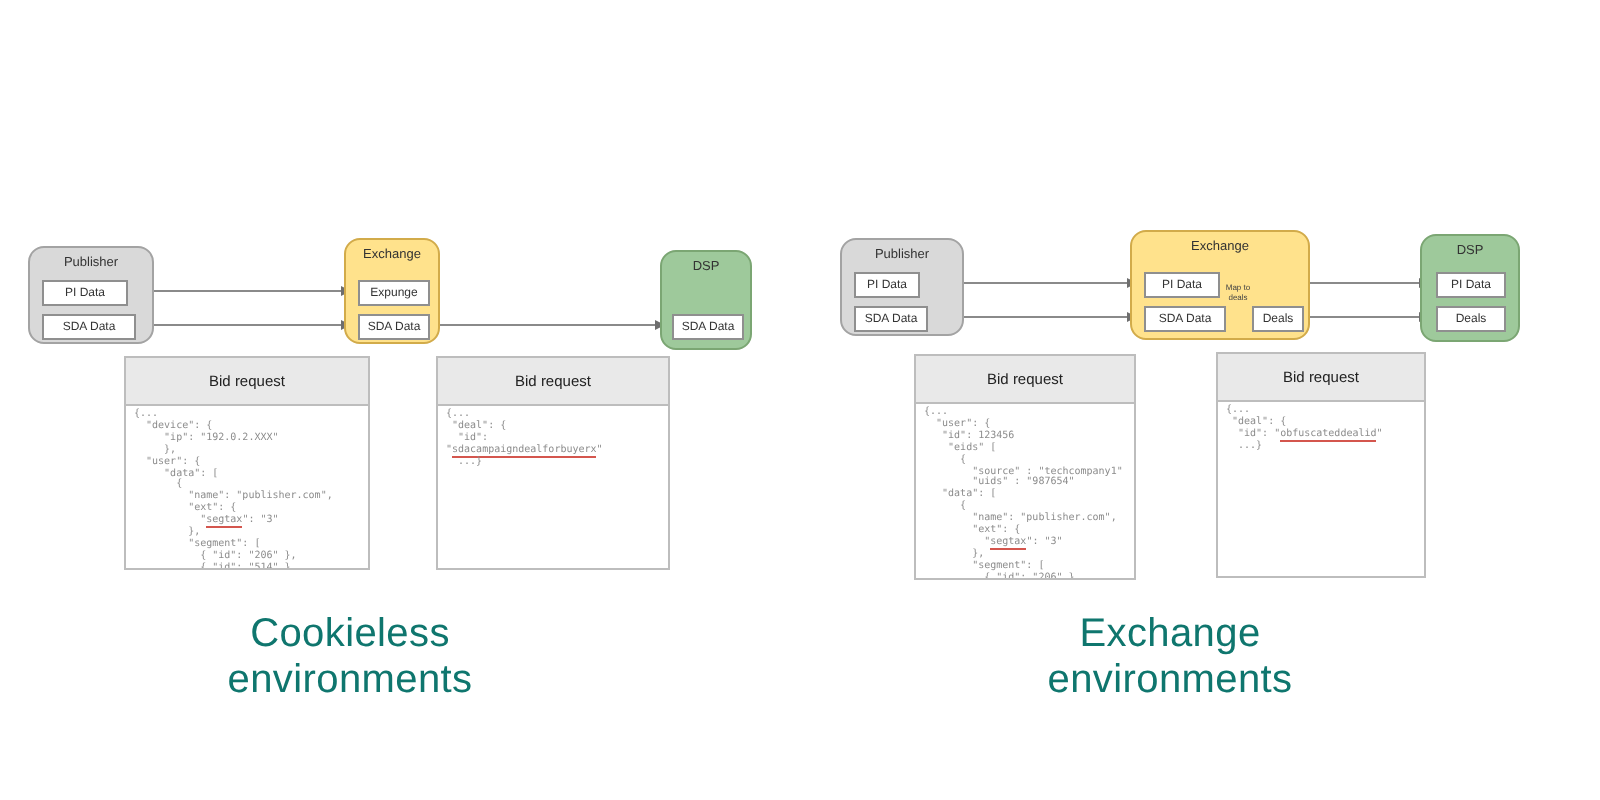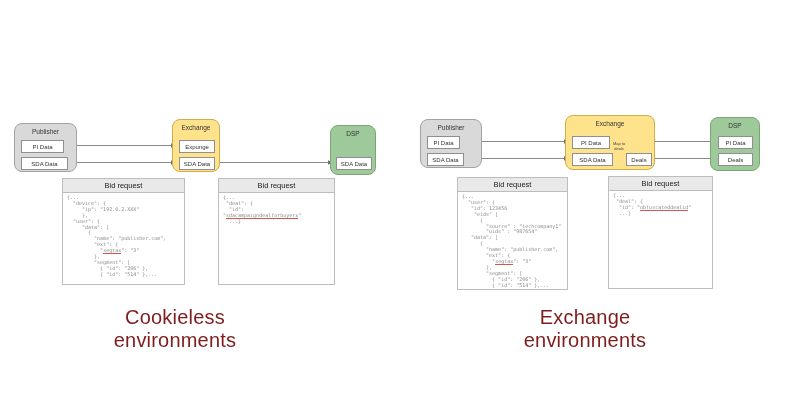--- a/index.html
+++ b/index.html
@@ -41,36 +41,36 @@
   #exc-r .c3 { left:60px; top:37px; width:26px; }
   #exc-r .map-label { position:absolute; left:43px; top:26px; width:20px;
                       font-size:4px; line-height:4.5px; text-align:center;
                       color:#444; white-space:pre-line; }
   #dsp-r { left:710px; top:117px; width:50px; height:54px; }
   #dsp-r .c1 { left:7px; top:18px; width:35px; }
   #dsp-r .c2 { left:7px; top:35px; width:35px; }
 
   
   .bid { position:absolute; background:#fff; border:1px solid var(--bid-stroke,#bdbdbd); overflow:hidden; }
-  .bid-header { height:14px; background:var(--bid-header-fill,#e9e9e9);
+  .bid-header { height:24px; background:var(--bid-header-fill,#e9e9e9);
                 border-bottom:1px solid var(--bid-stroke,#bdbdbd);
                 display:flex; align-items:center; justify-content:center;
                 font-size:7.5px; color:#222; }
   .bid-code { padding:2px 4px; font-family:"DejaVu Sans Mono", monospace;
               font-size:5px; line-height:5.9px; color:var(--code-text,#8c8c8c);
               white-space:pre; }
   .bid-code .sq { border-bottom:1px solid var(--underline-red,#d4564e); }
 
   #bid-l1 { left:62px;  top:178px; width:123px; height:107px; }
   #bid-l2 { left:218px; top:178px; width:117px; height:107px; }
   #bid-r1 { left:457px; top:177px; width:111px; height:113px; }
   #bid-r2 { left:608px; top:176px; width:105px; height:113px; }
 
   
-  .caption { position:absolute; top:306px; font-size:20px; color:#7f1d1d;
+  .caption { position:absolute; top:306px; font-size:20px; color:#0f766e;
              letter-spacing:0.2px; text-align:center; font-weight:400; }
   #cap-l { left:65px;  width:220px; }
   #cap-r { left:480px; width:210px; }
 </style>
 </head>
 <body>
 
 <div class="canvas">
 
   <svg class="arrows" viewBox="0 0 800 400">

